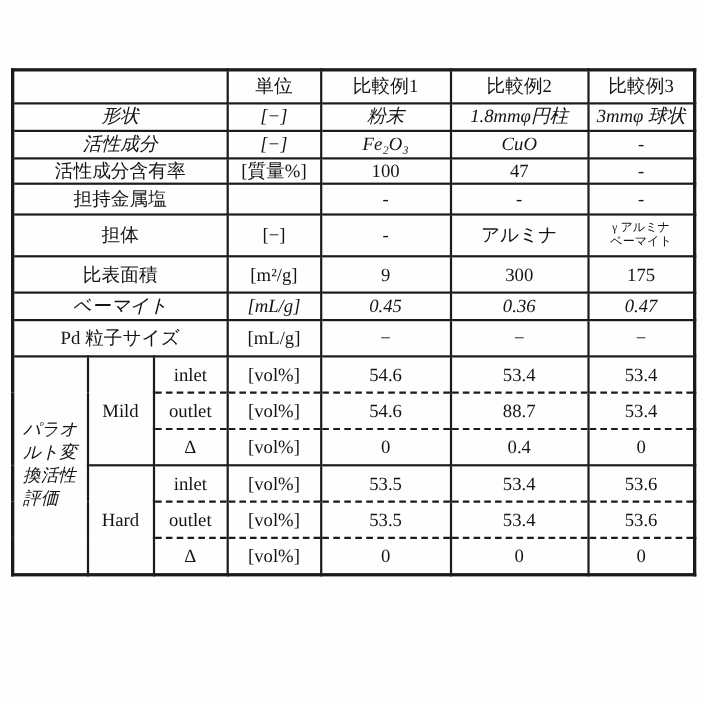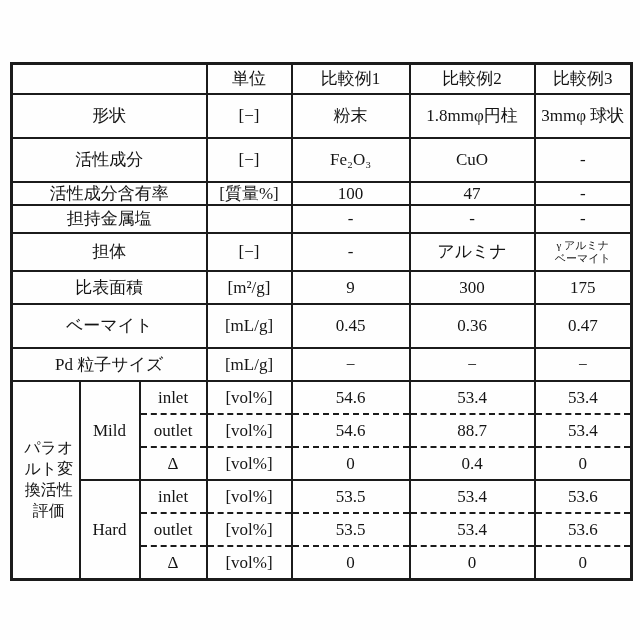--- a/index.html
+++ b/index.html
@@ -17,26 +17,26 @@
   }
   td{
     border:2px solid #1b1b1b;
     text-align:center;vertical-align:middle;
     font-size:17px;line-height:1.15;
     padding:1px 2px;overflow:hidden;
   }
   td.pre{white-space:pre-line;}
   td.small{font-size:11px;}
   td.grouplabel{
-    white-space:pre-line;text-align:center;padding-left:8px;
-    font-size:16px;line-height:1.3;
+    white-space:pre-line;text-align:left;padding-left:8px;
+    font-size:16px;line-height:1.3;font-style:italic;
   }
   td.dashB{border-bottom:2px dashed #1b1b1b;}
   td.dashT{border-top:2px dashed #1b1b1b;}
-  tr.h30{height:30px;} tr.h35{height:44px;} tr.h34{height:23px;}
+  tr.h30{height:30px;} tr.h35{height:25px;font-style:italic;} tr.h34{height:23px;}
   tr.h28{height:28px;} tr.h38{height:38px;} tr.h33{height:33px;}
 </style>
 </head>
 <body>
 
 <div class="page">
   <table class="spec">
     <colgroup>
       <col style="width:68px">
         <col style="width:60px">

